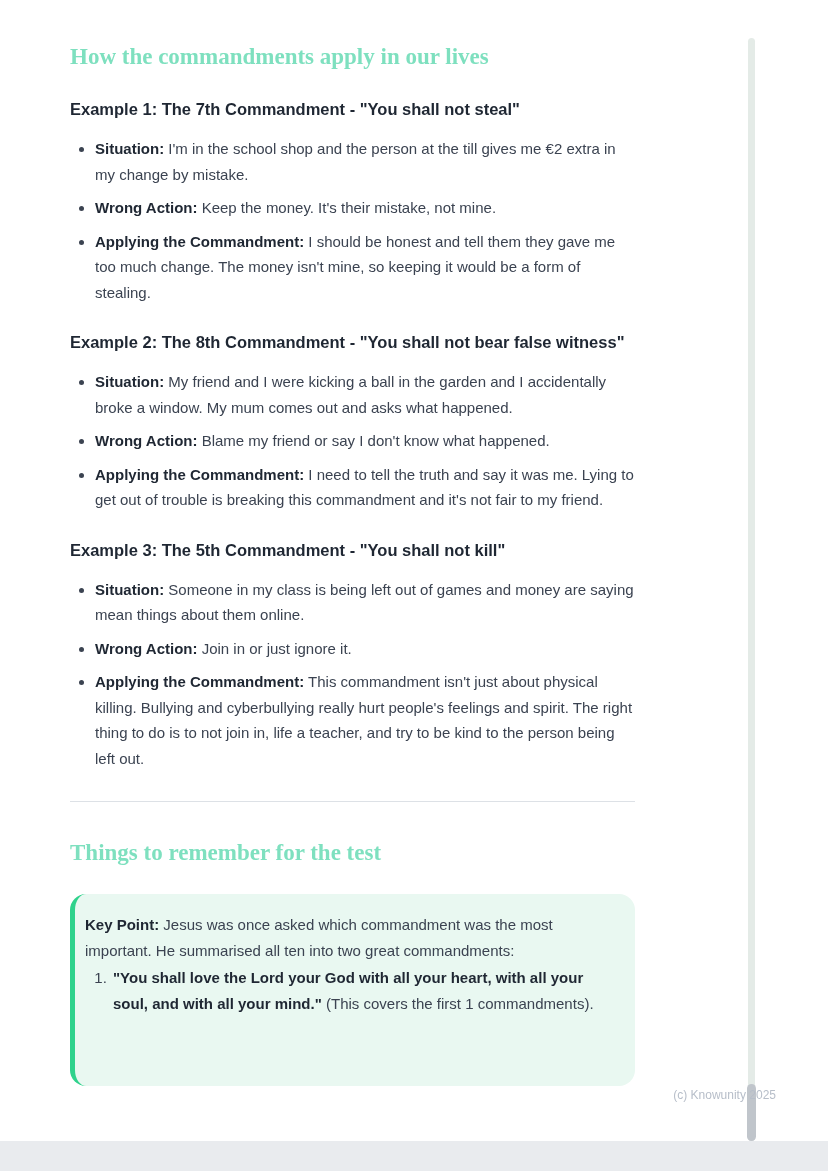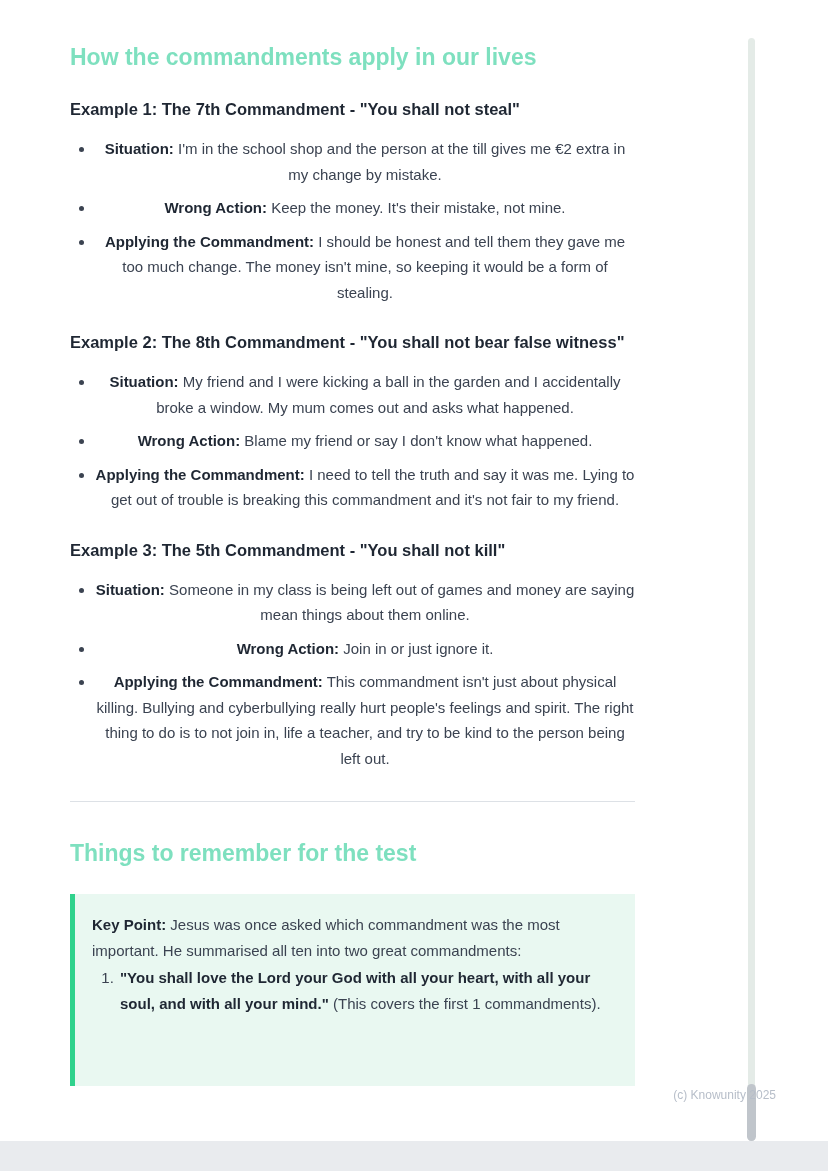--- a/index.html
+++ b/index.html
@@ -27,54 +27,55 @@
     font-size: 15px;
     line-height: 25.5px;
   }
 
   h1.mint {
     color: #7ee0bf;
     font-size: 23px;
     line-height: 30px;
     font-weight: 700;
     margin-bottom: 16px;
+    font-family: Liberation Serif, serif;
   }
 
   p.body-text { margin-bottom: 24px; }
 
   h3.example-heading {
     color: #1f2733;
     font-size: 16.5px;
     line-height: 22px;
     font-weight: 700;
     margin: 26px 0 16px 0;
   }
 
   ul.bullets {
     list-style: disc;
     padding-left: 25px;
     margin-bottom: 6px;
-    text-align: center;
   }
   ul.bullets li { margin-bottom: 8px; }
 
   .b { font-weight: 700; color: #1f2733; }
 
   hr.divider {
     border: none;
     border-top: 1px solid #dde1e6;
     margin: 30px 0 0 0;
   }
 
   h1.mint.second { margin-top: 36px; margin-bottom: 26px; }
 
   .callout {
     background: #e9f8f1;
     border-left: 5px solid #2fd28c;
-    padding: 18px 20px 70px 17px;
+    padding: 18px 20px 70px 10px;
+    border-radius: 16px;
   }
   .callout .callout-intro { margin-bottom: 2px; }
   .callout ol {
     list-style: decimal;
     padding-left: 26px;
     margin-top: 2px;
   }
   .callout ol li { padding-left: 2px; }
 
   .footer-credit {

